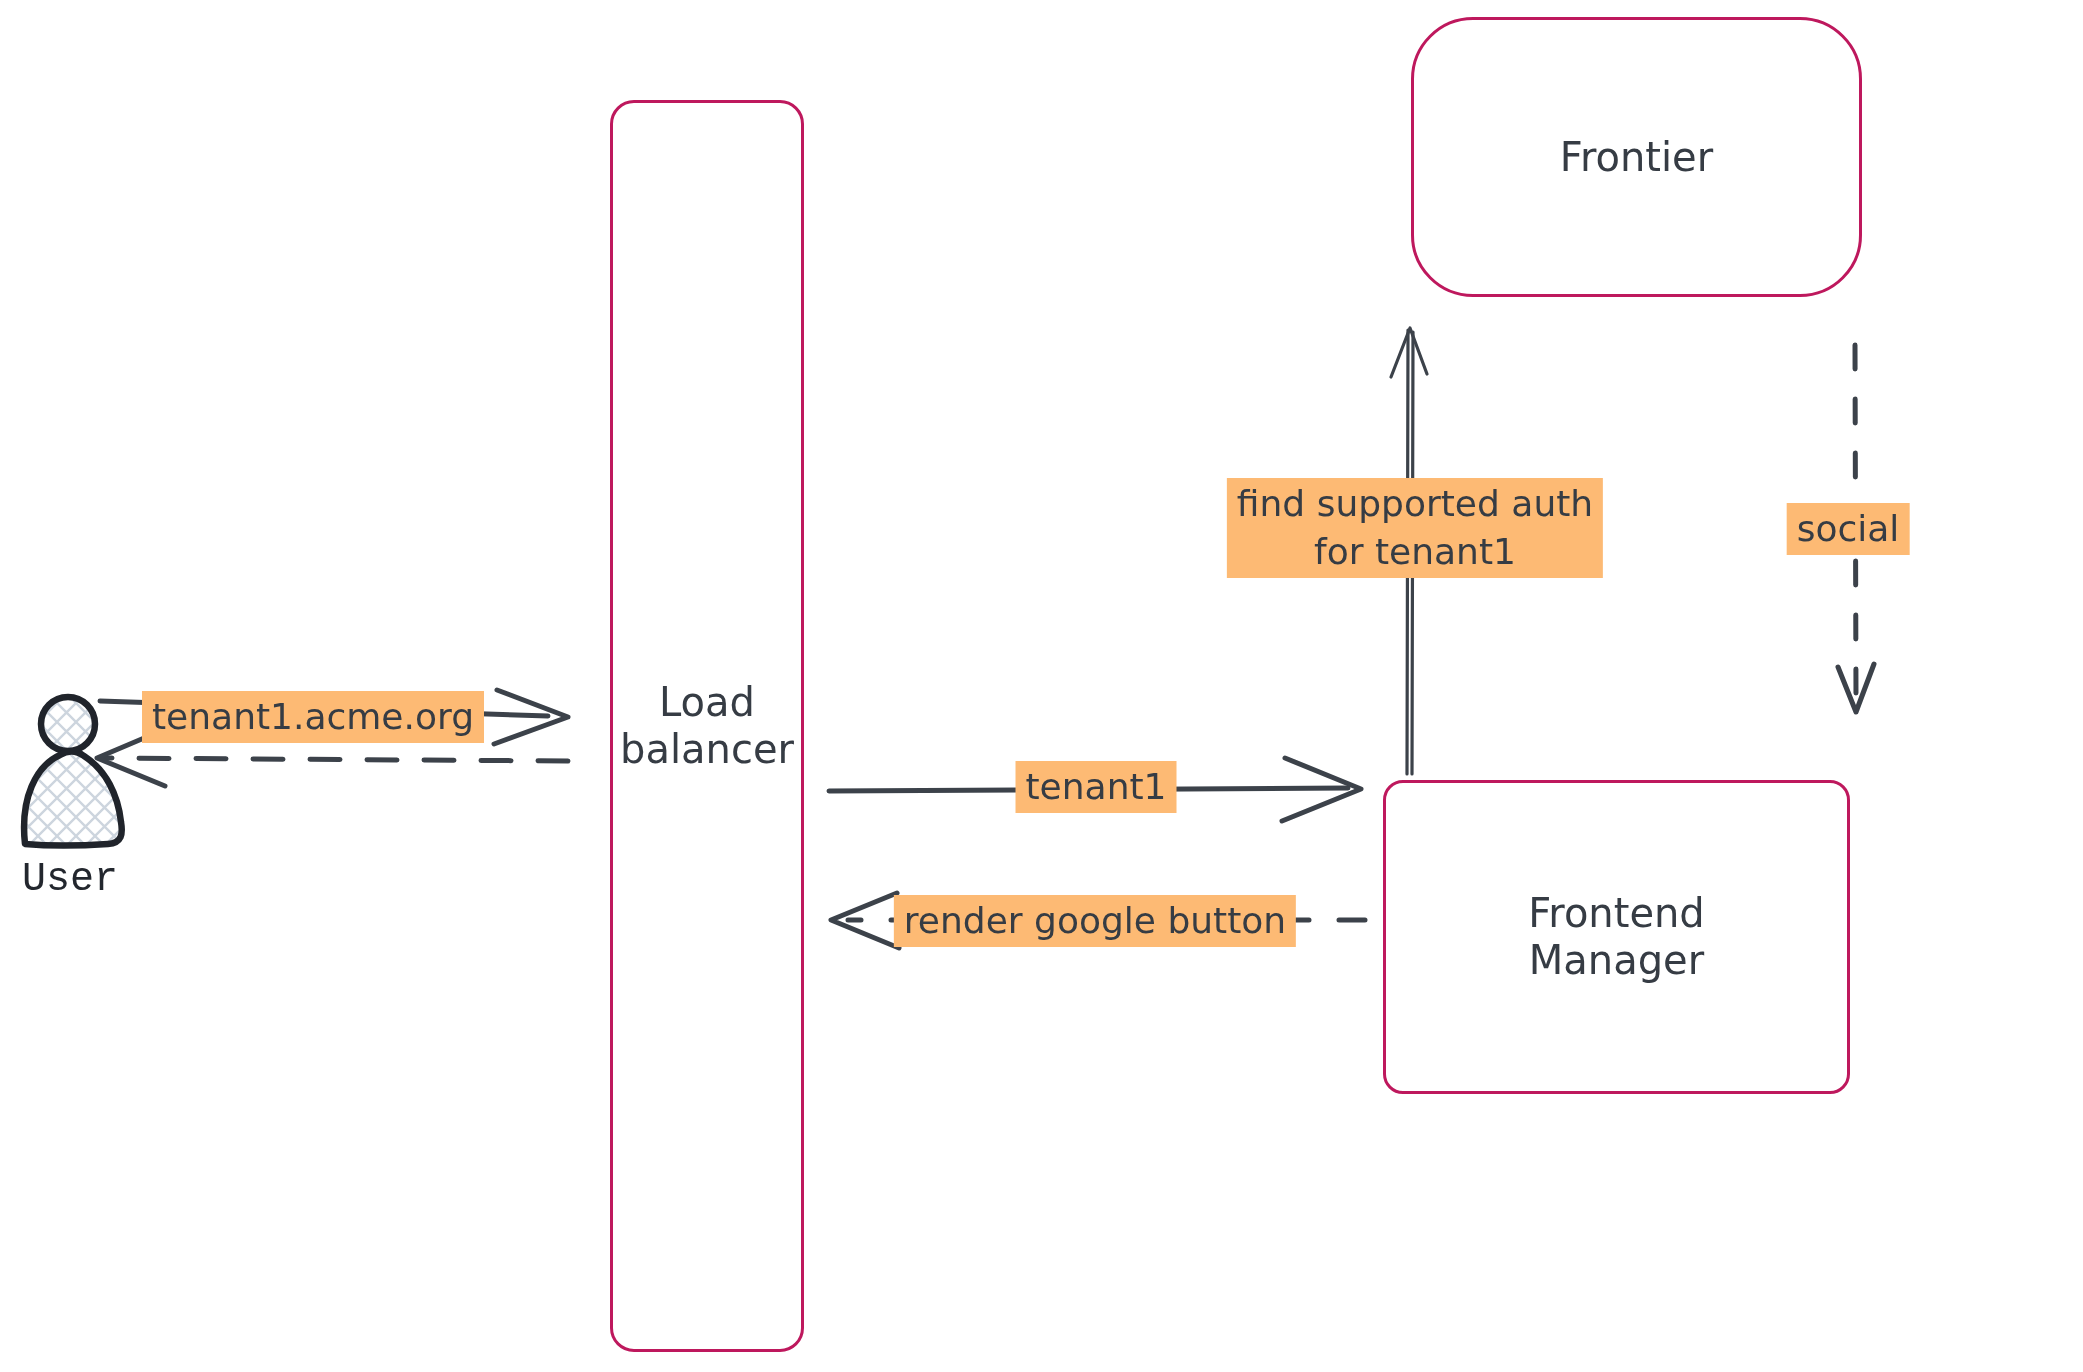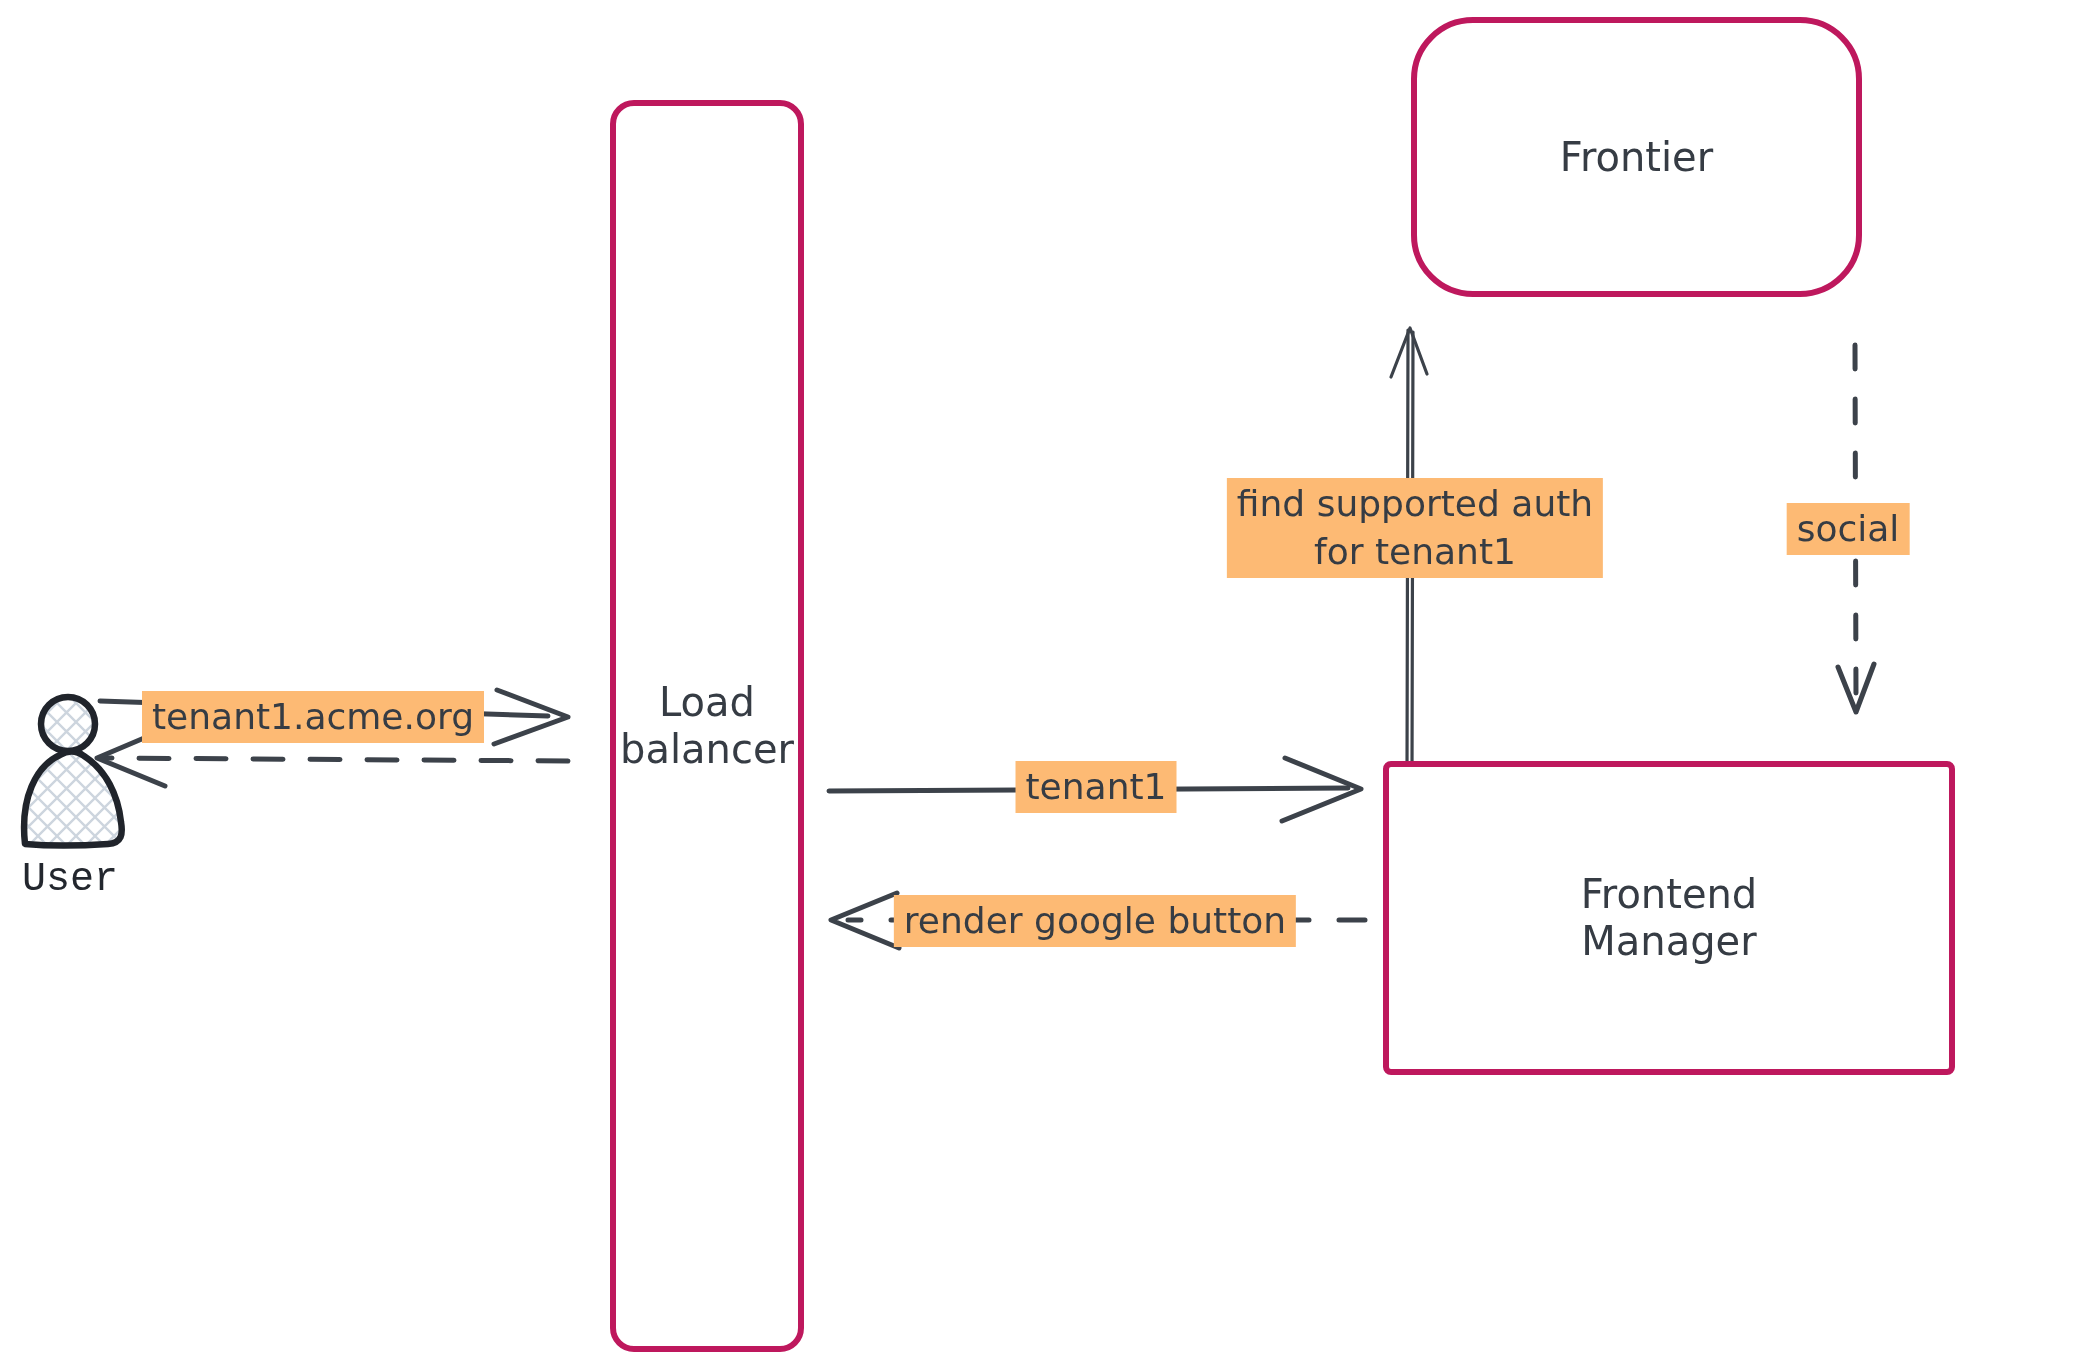--- a/index.html
+++ b/index.html
@@ -18,21 +18,21 @@
   }
   svg.layer {
     position: absolute;
     left: 0;
     top: 0;
     width: 2083px;
     height: 1372px;
   }
   .node {
     position: absolute;
-    border: 6px solid #be185d;
+    border: 3px solid #be185d;
     background: #ffffff;
     display: flex;
     flex-direction: column;
     align-items: center;
     justify-content: center;
     box-sizing: border-box;
     font-size: 40px;
     line-height: 47px;
     color: #363c44;
   }
@@ -40,23 +40,23 @@
     left: 610px; top: 100px;
     width: 194px; height: 1252px;
     border-radius: 24px;
   }
   .node-frontier {
     left: 1411px; top: 17px;
     width: 451px; height: 280px;
     border-radius: 62px;
   }
   .node-fm {
-    left: 1383px; top: 761px;
-    width: 572px; height: 314px;
-    border-radius: 8px;
+    left: 1383px; top: 780px;
+    width: 467px; height: 314px;
+    border-radius: 20px;
   }
   .edge-label {
     position: absolute;
     transform: translate(-50%, -50%);
     background: #fdba74;
     padding: 2px 10px;
     font-size: 36px;
     line-height: 48px;
     text-align: center;
     white-space: nowrap;

